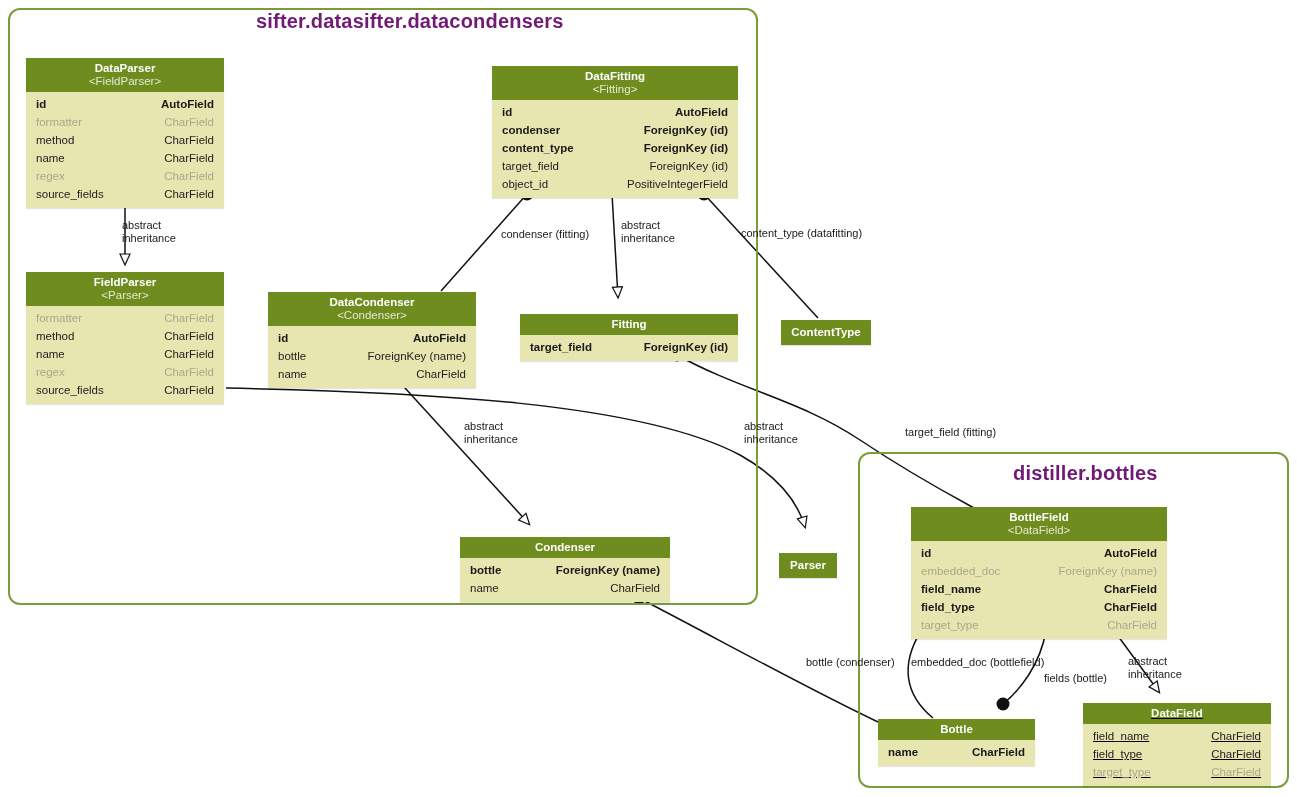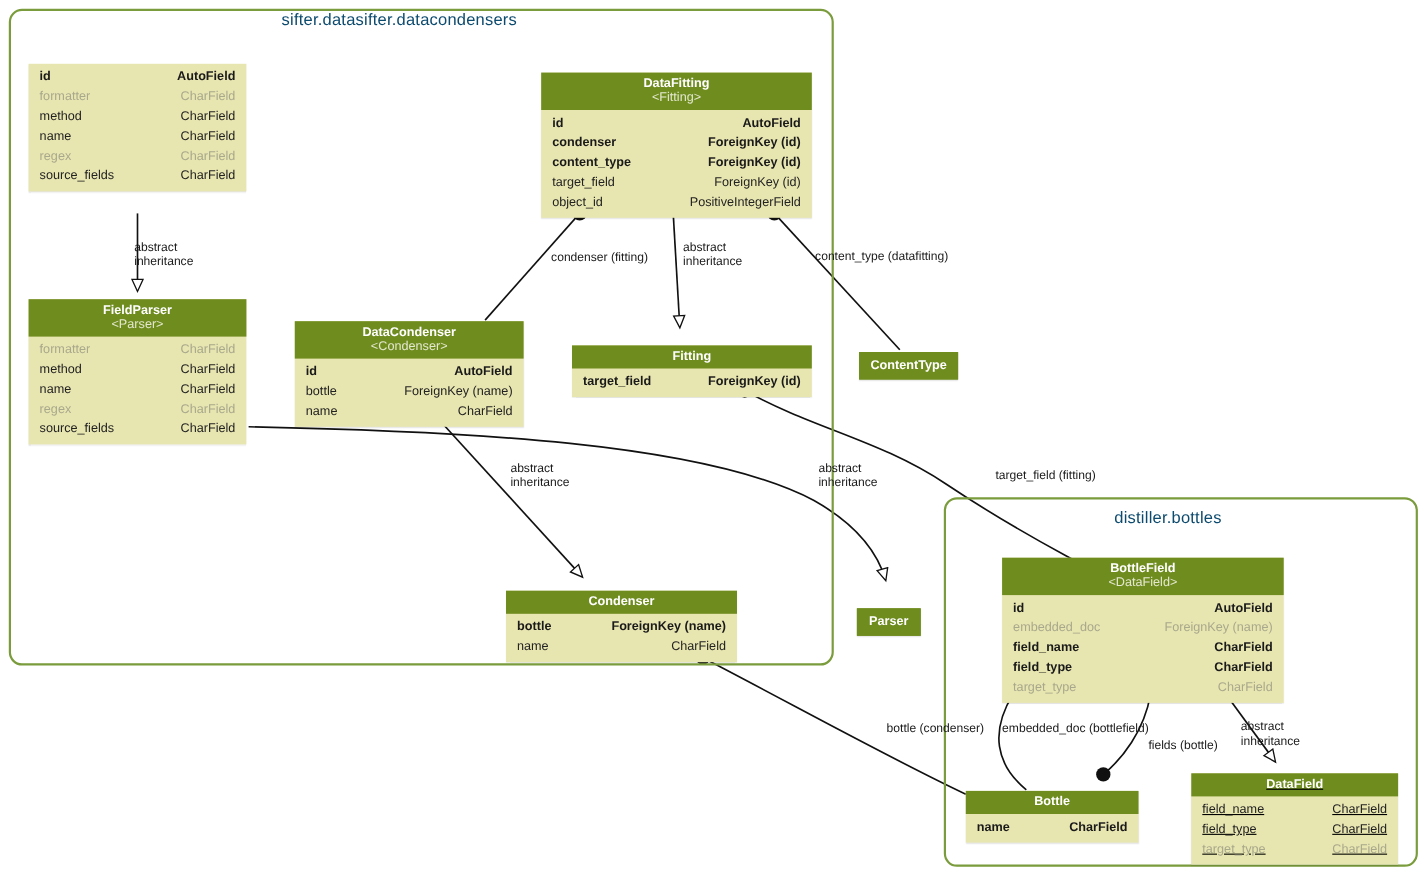--- a/index.html
+++ b/index.html
@@ -29,23 +29,23 @@
   
   .cluster {
     position: absolute;
     border: 2px solid #7b9c3c;
     border-radius: 12px;
     box-sizing: border-box;
     background: transparent;
   }
   .cluster-title {
     position: absolute;
-    font-size: 15px;
-    font-weight: normal;
-    color: #0c4a6e;
+    font-size: 20px;
+    font-weight: bold;
+    color: #701a75;
     letter-spacing: 0.2px;
     white-space: nowrap;
   }
 
   
   .model {
     position: absolute;
     background: #e8e6b0;
     box-sizing: border-box;
     box-shadow: 0 1px 1px rgba(0,0,0,0.10);
@@ -142,20 +142,24 @@
     <path d="M1110,625 L1159,692" fill="none" stroke="#111111" stroke-width="1.5" marker-end="url(#hollowtri)"></path>
   </svg>
 
   <div class="cluster" style="left:8px; top:8px; width:750px; height:597px;"></div>
   <div class="cluster-title" style="left:256px; top:10px;">sifter.datasifter.datacondensers</div>
 
   <div class="cluster" style="left:858px; top:452px; width:431px; height:336px;"></div>
   <div class="cluster-title" style="left:1013px; top:462px;">distiller.bottles</div>
 
   <div class="model" style="left:26px; top:58px; width:198px;">
+    <div class="model-head">
+      <span>DataParser</span>
+      <span class="sub">&lt;FieldParser&gt;</span>
+    </div>
     <div class="model-body">
       <div class="row bold">
         <span class="fname">id</span>
         <span class="ftype">AutoField</span>
       </div>
       <div class="row dim">
         <span class="fname">formatter</span>
         <span class="ftype">CharField</span>
       </div>
       <div class="row norm">

